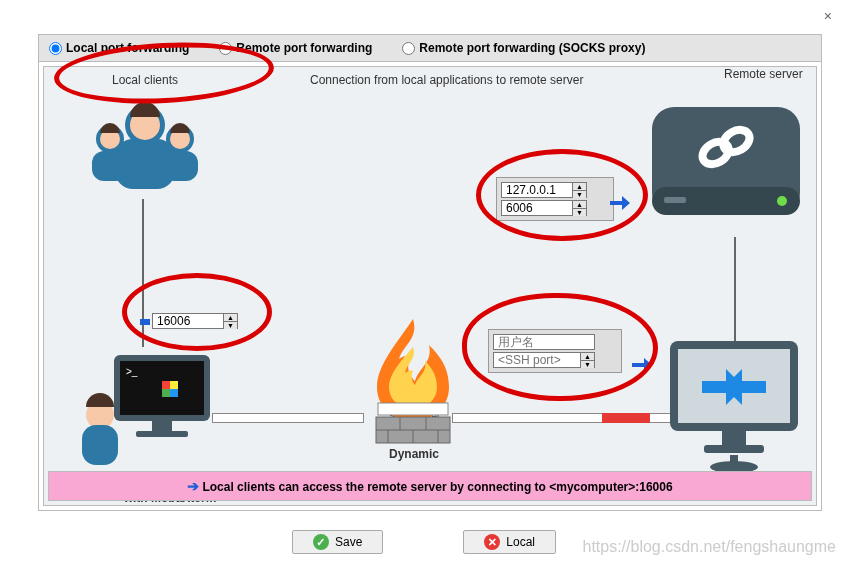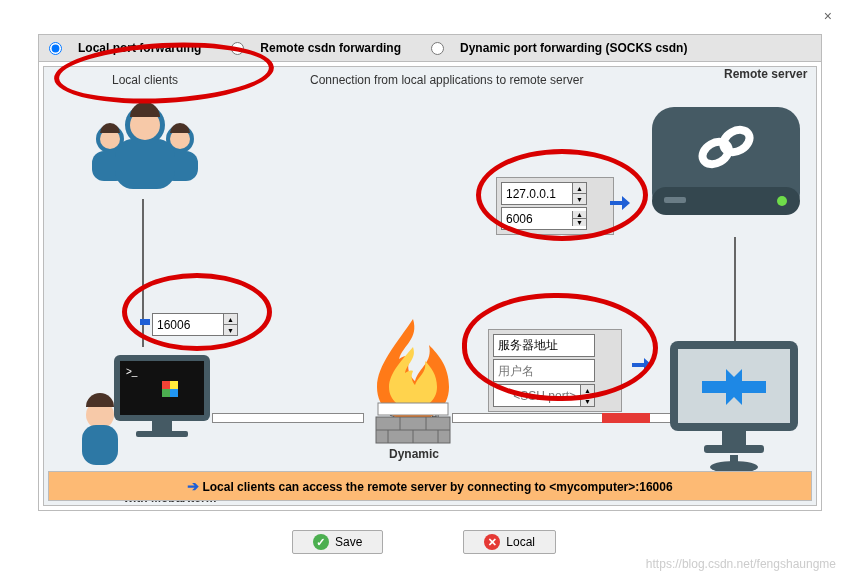--- a/index.html
+++ b/index.html
@@ -27,40 +27,40 @@
     border: 1px solid #bbb;
   }
   .radio-bar {
     display: flex;
     background: #e4e4e4;
     border-bottom: 1px solid #bbb;
     padding: 6px 10px;
     gap: 30px;
     font-weight: bold;
   }
-  .radio-item { display: flex; align-items: center; gap: 16px; }
+  .radio-item { display: flex; align-items: center; gap: 4px; }
   .radio-item input { margin: 0; }
   .canvas {
     position: relative;
     background: #edf1f4;
     height: 440px;
     border: 1px solid #bbb;
     margin: 4px;
     padding-left: 13px;
   }
   .label { position: absolute; color: #333; }
   .bold { font-weight: bold; }
   .center { text-align: center; }
   
   .field {
     position: absolute;
     display: flex;
     background: #fff;
     border: 1px solid #777;
-    height: 23px;
+    height: 16px;
     font-size: 12px;
   }
   .field input {
     border: none;
     outline: none;
     padding: 0 4px;
     font-size: 12px;
     width: 70px;
     font-family: inherit;
   }
@@ -91,21 +91,21 @@
   .annot {
     position: absolute;
     border: 5px solid #d80000;
     border-radius: 50%;
     pointer-events: none;
   }
   
   .footer-bar {
     position: absolute;
     bottom: 4px; left: 4px; right: 4px;
-    background: #fdba74;
+    background: #f9a8d4;
     border: 1px solid #bbb;
     padding: 6px;
     text-align: center;
     font-weight: bold;
   }
   .footer-bar .arr { color: #1e5fd6; font-size: 14px; }
   .buttons {
     position: absolute;
     top: 530px;
     left: 0; width: 848px;
@@ -122,53 +122,53 @@
     border: 1px solid #aaa;
     border-radius: 2px;
     cursor: pointer;
     font-size: 12px;
   }
   .btn .icon { width: 16px; height: 16px; border-radius: 50%; display: flex; align-items: center; justify-content: center; color: #fff; font-size: 11px; font-weight: bold; }
   .icon-green { background: #4caf50; }
   .icon-red { background: #e53935; }
   .watermark {
     position: absolute;
-    bottom: 6px; right: 12px;
+    bottom: 21px; right: 12px;
     color: #ccc;
-    font-size: 12px;
+    font-size: 16px;
   }
   svg { display: block; }
 </style>
 </head>
 <body>
 
 <div class="close-x">×</div>
 
 <div class="dialog">
 
   <div class="radio-bar">
     <label class="radio-item">
       <input type="radio" name="fw" checked="" style="">
       <span>Local port forwarding</span>
     </label>
     <label class="radio-item">
       <input type="radio" name="fw" style="">
-      <span>Remote csdn forwarding</span>
+      <span>Remote port forwarding</span>
     </label>
     <label class="radio-item">
       <input type="radio" name="fw" style="">
-      <span>Dynamic port forwarding (SOCKS csdn)</span>
+      <span>Remote port forwarding (SOCKS proxy)</span>
     </label>
   </div>
 
   <div class="canvas">
 
     <div class="label" style="top:6px;left:68px;">Local clients</div>
     <div class="label" style="top:6px;left:220px;margin-left:46px;">Connection from local applications to remote server</div>
-    <div class="label" style="top:0px;left:680px;font-weight:bold;">Remote server</div>
+    <div class="label" style="top:0px;left:680px;">Remote server</div>
     <div class="label bold center" style="top:410px;left:56px;width:140px;">
       <span>My computer</span><br><span>with MobaXterm</span>
     </div>
     <div class="label bold center" style="top:380px;left:330px;width:80px;">Dynamic</div>
     <div class="label center" style="top:344px;left:332px;width:76px;font-size:10px;">SSH tunnel</div>
     <div class="label bold center" style="top:414px;left:640px;width:120px;">SSH server</div>
 
     <svg style="position:absolute;top:24px;left:36px;" width="130" height="110" viewBox="0 0 130 110">
       <g fill="#2d78a5">
         <circle cx="30" cy="48" r="14"></circle>
@@ -272,27 +272,24 @@
       <g transform="translate(80,56) rotate(-30)">
         <ellipse cx="-12" cy="0" rx="14" ry="10" fill="none" stroke="#fff" stroke-width="8"></ellipse>
         <ellipse cx="12" cy="0" rx="14" ry="10" fill="none" stroke="#fff" stroke-width="8"></ellipse>
       </g>
     </svg>
 
     <div style="position:absolute;top:170px;left:690px;width:2px;height:112px;background:#666;"></div>
 
     <div style="position:absolute;top:262px;left:444px;background:rgba(220,220,220,0.9);border:1px solid #999;padding:4px 26px 4px 4px;">
       <div class="field" style="position:relative;margin-bottom:2px;">
-        <input style="width: 100px;" value="服务器地址">
-      </div>
-      <div class="field" style="position:relative;margin-bottom:2px;">
         <input class="placeholder" style="width: 100px;" placeholder="用户名">
       </div>
       <div class="field" style="position:relative;">
-        <input class="placeholder" style="width: 86px; text-align: right;" placeholder="&lt;SSH port&gt;">
+        <input class="placeholder" style="width: 86px;" placeholder="&lt;SSH port&gt;">
         <div class="spinner">
             <div>▲</div>
             <div>▼</div>
           </div>
       </div>
     </div>
     <svg class="arrow-right" style="top:286px;left:586px;" viewBox="0 0 24 24">
         <path fill="#1e5fd6" d="M2 10h12V5l8 7-8 7v-5H2z"></path>
       </svg>
 

